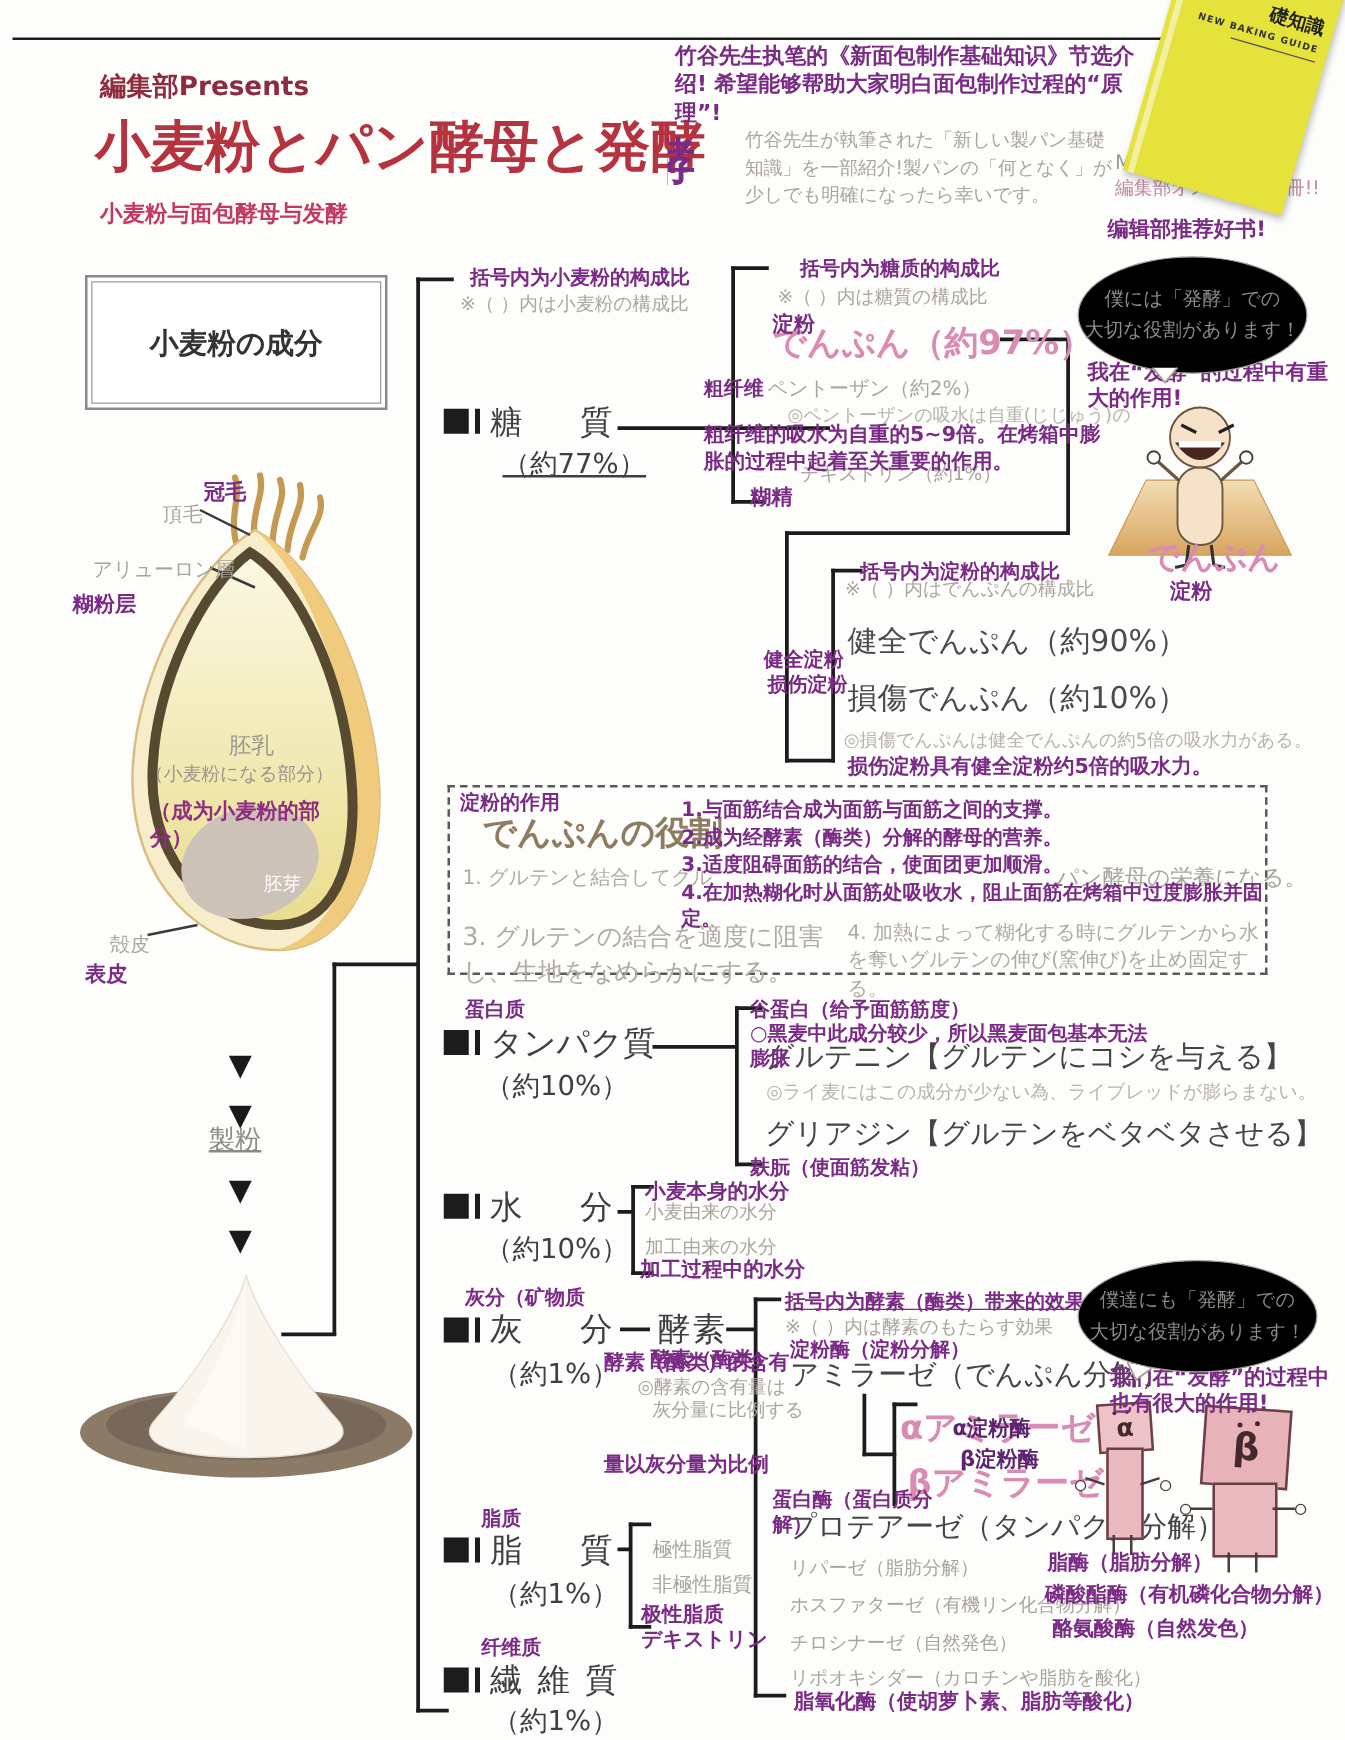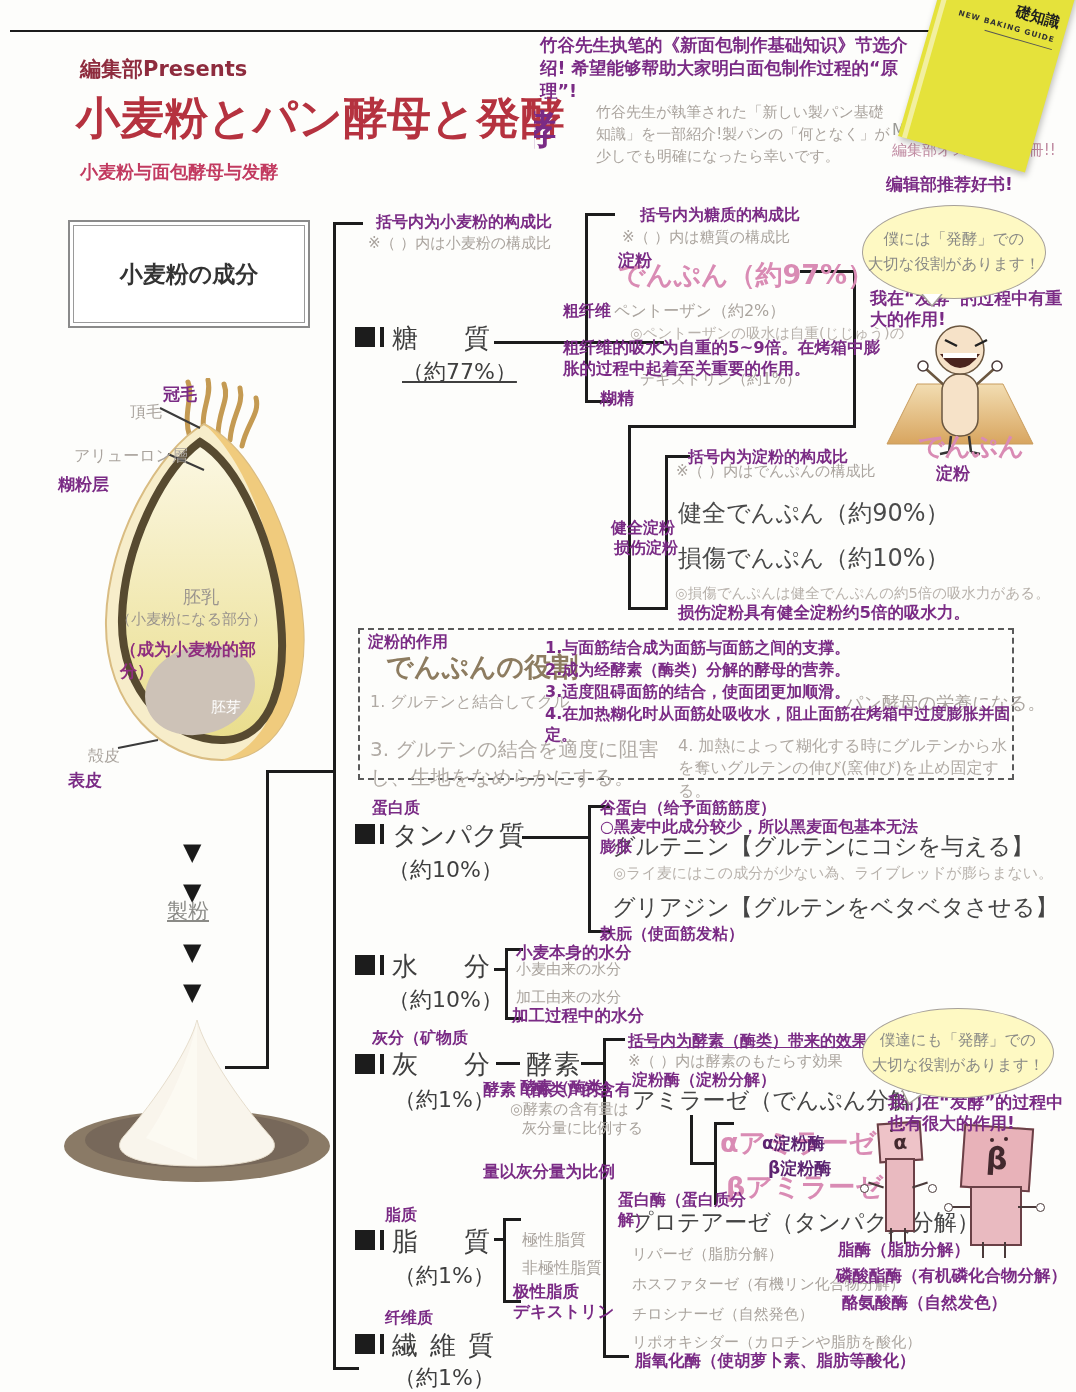--- a/index.html
+++ b/index.html
@@ -12,21 +12,21 @@
   .jpl{color:#b8b2ac;font-size:14.5px;}
   .big{color:#454545;font-size:23px;}
   .huge{color:#3f3f3f;font-size:26px;}
   .pct{color:#3f3f3f;font-size:22px;}
   .pink{color:#d98bb4;font-weight:bold;font-size:27px;}
   .ln{position:absolute;background:#1c1c1c;}
   .mark{position:absolute;background:#1c1c1c;width:20px;height:20px;}
   .markbar{position:absolute;background:#1c1c1c;width:4px;height:20px;}
   .ls2{letter-spacing:46px;}
   .ls3{letter-spacing:12px;}
-  .bubble{position:absolute;border:1.5px solid #a6a09a;border-radius:50%;background:#fef9c3;display:flex;flex-direction:column;justify-content:center;align-items:center;z-index:3;}
+  .bubble{position:absolute;border:1.5px solid #a6a09a;border-radius:50%;background:#000000;display:flex;flex-direction:column;justify-content:center;align-items:center;z-index:3;}
   .bubble div{color:#8a8a86;font-size:15.5px;line-height:1.6;}
   .boxdouble{position:absolute;border:2px solid #8a8a8a;background:#fff;}
   .boxdouble .inner{position:absolute;inset:3px;border:1px solid #9a9a9a;display:flex;align-items:center;justify-content:center;}
   .rolebox{position:absolute;border:2px dashed #5a5a5a;}
   .arrow{position:absolute;color:#1a1a1a;font-size:24px;}
   .charblock{position:absolute;}
   .chead{position:absolute;background:#eec3c8;border:2px solid #6a4046;display:flex;align-items:center;justify-content:center;color:#43292e;font-weight:bold;}
   .cbody{position:absolute;background:#e9bac0;border:2px solid #6a4046;}
   .climb{position:absolute;background:#4a3a3a;}
   .chand{position:absolute;width:7px;height:7px;border:1.5px solid #4a3a3a;border-radius:50%;background:#fff;}

